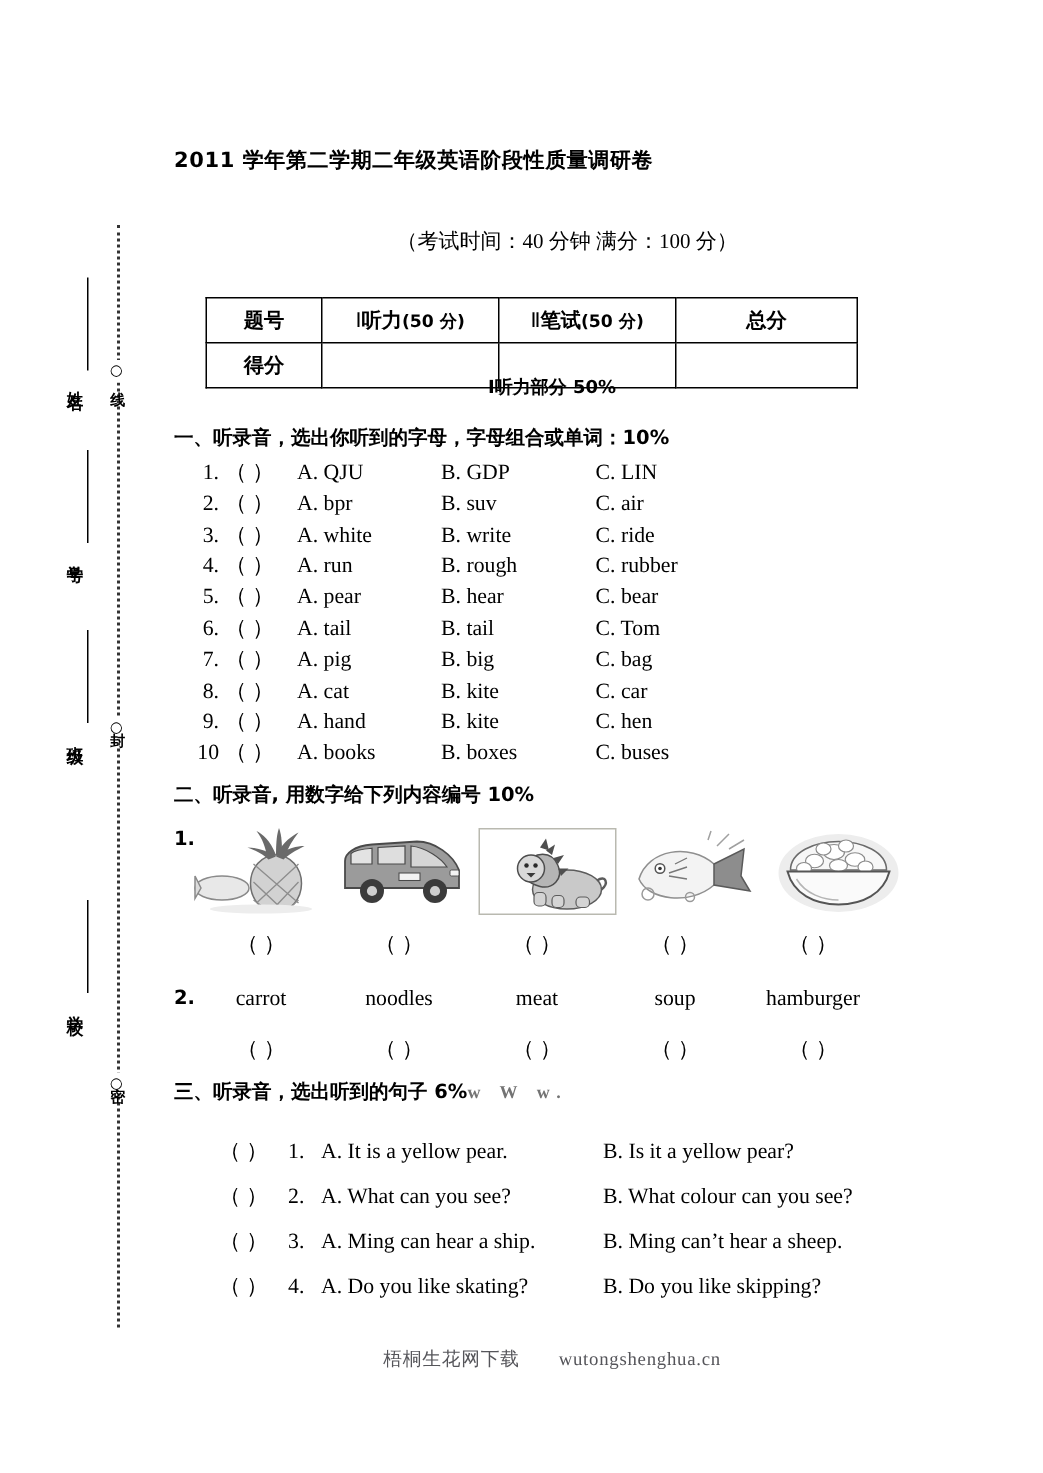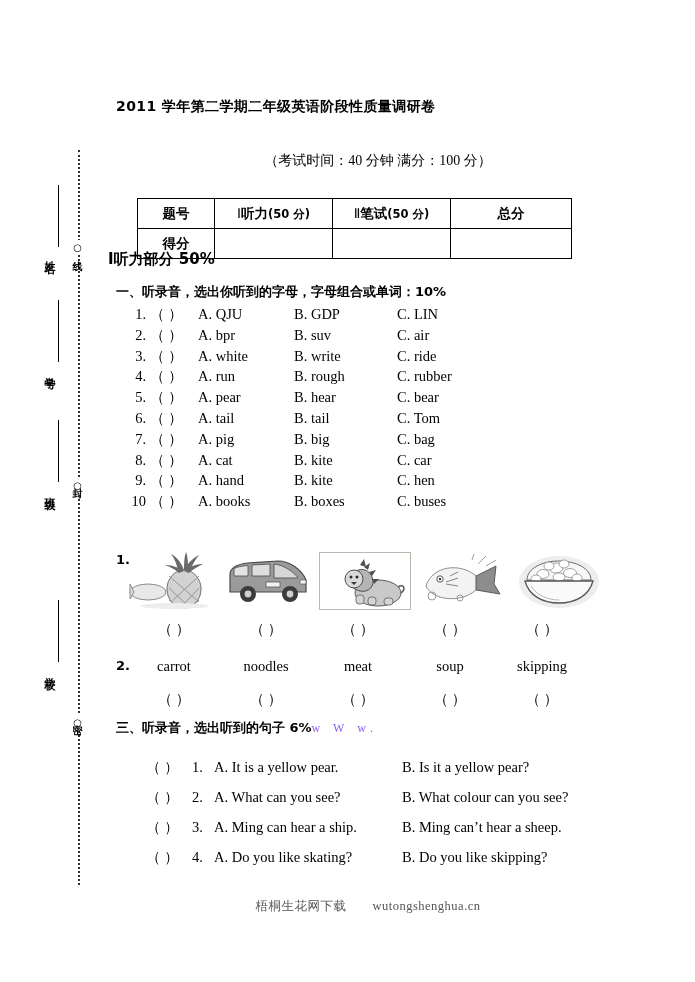--- a/index.html
+++ b/index.html
@@ -113,41 +113,42 @@
   table.score-table col.c3 { width: 118px; }
   table.score-table col.c4 { width: 121px; }
   .rn { font-family: "Liberation Serif", serif; font-weight: normal; }
   .sm { font-size: 11.5px; }
 
   .part-heading {
     position: absolute;
     left: 0;
     top: 250px;
     width: 520px;
-    font-family: "DejaVu Sans", sans-serif;
-    font-size: 15px;
+    text-align: center;
+    font-family: "DejaVu Sans", sans-serif;
+    font-size: 12px;
     font-weight: bold;
   }
 
   .sec-heading {
     position: absolute;
     left: 8px;
     font-family: "DejaVu Sans", sans-serif;
     font-size: 13px;
     font-weight: bold;
     white-space: nowrap;
   }
   #sec1-heading { top: 283px; }
   #sec2-heading { top: 521px; }
   #sec3-heading { top: 719px; }
 
   .watermark {
-    color: #8b5cf6;
+    color: #737373;
     font-family: "Liberation Serif", serif;
-    font-weight: normal;
+    font-weight: bold;
     font-size: 12px;
     letter-spacing: 5px;
   }
 
   
   .mc-list {
     position: absolute;
     left: 0;
     top: 305px;
     width: 540px;
@@ -376,20 +377,21 @@
       </div>
     <div class="mc-row">
         <span class="mc-num">10</span>
         <span class="mc-par">（      ）</span>
         <span class="mc-a">A. books</span>
         <span class="mc-b">B. boxes</span>
         <span class="mc-c">C. buses</span>
       </div>
   </div>
 
+  <div class="sec-heading" id="sec2-heading">二、听录音, 用数字给下列内容编号 10%</div>
 
   <div class="pic-row">
     <div class="pic-index">1.</div>
 
     <div class="pic-box" style="left:20px;">
       <svg viewBox="0 0 92 58">
         <ellipse cx="20" cy="40" rx="18" ry="8" fill="#e8e8e8" stroke="#8a8a8a" stroke-width="1"></ellipse>
         <path d="M6 40 L2 32 L2 47 Z" fill="#dcdcdc" stroke="#8a8a8a" stroke-width="1"></path>
         <ellipse cx="56" cy="37" rx="17" ry="19" fill="#d2d2d2" stroke="#6f6f6f" stroke-width="1"></ellipse>
         <g stroke="#8d8d8d" stroke-width="0.9" fill="none">
@@ -489,21 +491,21 @@
     <div class="paren-cell">（      ）</div>
   </div>
 
   <div class="word-row">
     <div class="word-index">2.</div>
     <div class="word-cells" style="left:20px;">
       <div class="word-cell">carrot</div>
       <div class="word-cell">noodles</div>
       <div class="word-cell">meat</div>
       <div class="word-cell">soup</div>
-      <div class="word-cell">skipping</div>
+      <div class="word-cell">hamburger</div>
     </div>
   </div>
 
   <div class="paren-row" style="left:20px; top:690px;">
     <div class="paren-cell">（      ）</div>
     <div class="paren-cell">（      ）</div>
     <div class="paren-cell">（      ）</div>
     <div class="paren-cell">（      ）</div>
     <div class="paren-cell">（      ）</div>
   </div>

